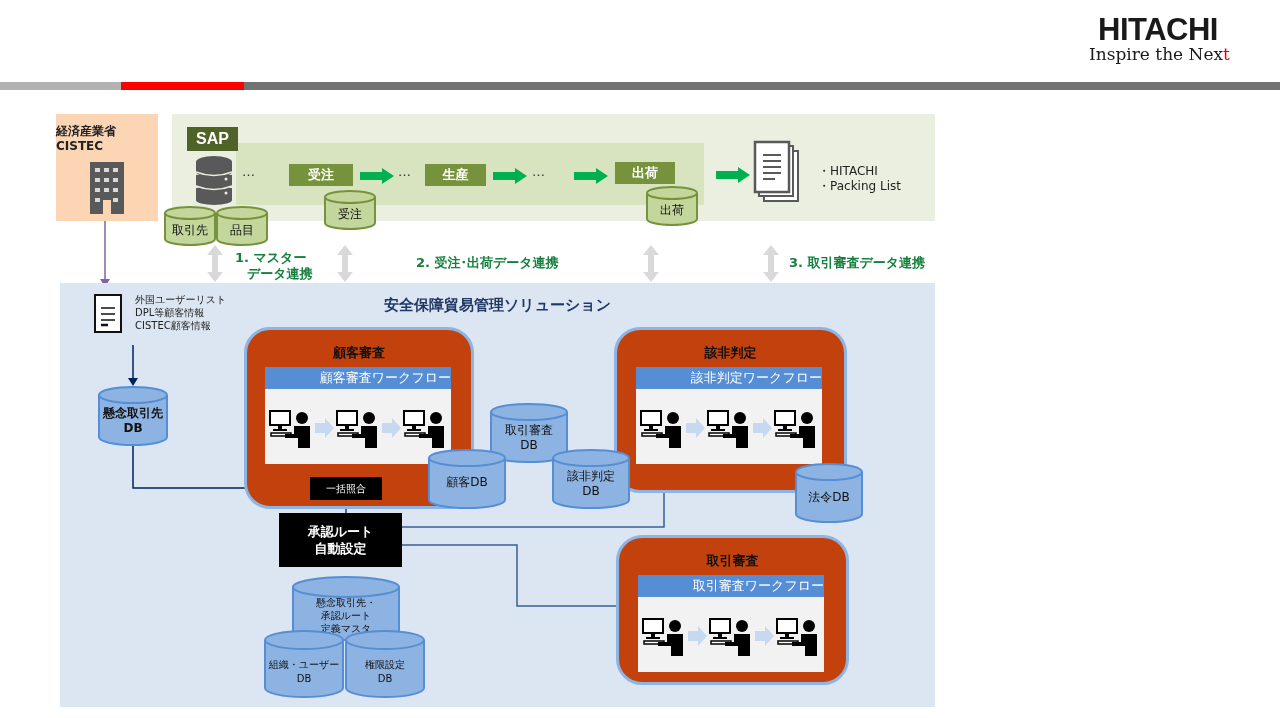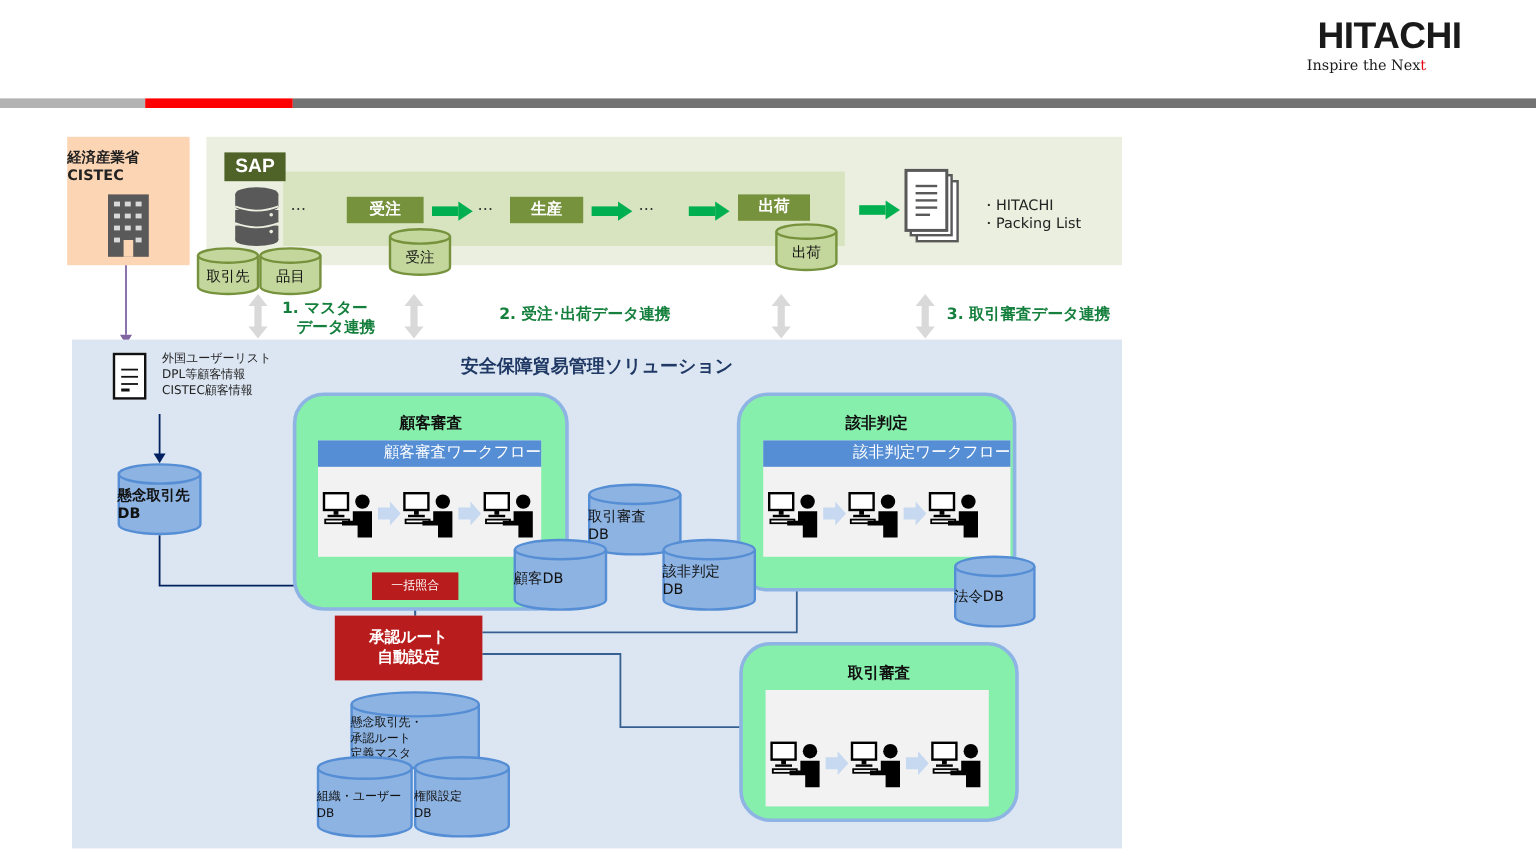--- a/index.html
+++ b/index.html
@@ -5,21 +5,21 @@
   html, body { margin: 0; padding: 0; }
   body {
     width: 1280px; height: 718px; position: relative; overflow: hidden;
     background: #ffffff;
     font-family: "DejaVu Sans", "Liberation Sans", sans-serif;
     color: #000;
   }
   .abs { position: absolute; }
   
   .logo-main { left: 1098px; top: 14px; font-family: "Liberation Sans", sans-serif; font-weight: bold; font-size: 31px; letter-spacing: -0.5px; color: #1a1a1a; line-height: 32px; }
-  .logo-sub { left: 1089px; top: 44px; font-family: "DejaVu Serif", serif; font-size: 12px; color: #1a1a1a; line-height: 20px; }
+  .logo-sub { left: 1089px; top: 44px; font-family: "DejaVu Serif", serif; font-size: 17px; color: #1a1a1a; line-height: 20px; }
   .logo-sub .acc { color: #e60012; }
   .bar { top: 82px; height: 8px; }
   
   .sap-bg { left: 172px; top: 114px; width: 763px; height: 107px; background: #ebefdf; }
   .sap-band { left: 236px; top: 143px; width: 468px; height: 62px; background: #d8e4bf; }
   .sap-tag { left: 187px; top: 127px; width: 51px; height: 24px; background: #4f6228; color: #fff; font-weight: bold; font-size: 16px; line-height: 24px; text-align: center; font-family: "Liberation Sans", sans-serif; }
   .proc { height: 22px; background: #76923c; color: #fff; font-weight: bold; font-size: 13px; line-height: 22px; text-align: center; }
   .dots { font-size: 13px; color: #333; }
   .green-arrow { width: 34px; height: 16px; }
   .cyl-green { position: absolute; }
@@ -27,27 +27,27 @@
   .doc-list { left: 818px; top: 164px; font-size: 12px; color: #222; line-height: 15px; }
   
   .gov { left: 56px; top: 114px; width: 102px; height: 107px; background: #fcd5b4; }
   .gov-title { position: absolute; top: 10px; left: 0; right: 0; font-weight: bold; font-size: 12px; line-height: 15px; color: #222; }
   
   .sync { font-weight: bold; font-size: 13px; color: #15803d; line-height: 16px; }
   
   .main-bg { left: 60px; top: 283px; width: 875px; height: 424px; background: #dce6f2; }
   .main-title { left: 60px; top: 296px; width: 875px; text-align: center; font-weight: bold; font-size: 15px; color: #1f3864; }
   .ext-list { left: 135px; top: 293px; font-size: 10px; color: #222; line-height: 13px; }
-  .module { border: 3px solid #8eb4e3; background: #86efac; border-radius: 26px; }
+  .module { border: 3px solid #8eb4e3; background: #c2410c; border-radius: 26px; }
   .module-title { position: absolute; left: 0; right: 0; top: 14px; text-align: center; font-weight: bold; font-size: 13px; color: #111; }
   .wf { position: absolute; background: #f2f2f2; }
   .wf-head { height: 22px; background: #558ed5; color: #fff; font-size: 13px; line-height: 22px; text-align: right; }
   .wf-people { position: absolute; left: 0; right: 0; top: 42px; height: 40px; }
-  .navy-box { background: #b91c1c; color: #fff; font-weight: bold; text-align: center; }
-  .cyl-blue-label { position: absolute; left: 0; right: 0; font-size: 12px; line-height: 15px; color: #111; }
+  .navy-box { background: #000000; color: #fff; font-weight: bold; text-align: center; }
+  .cyl-blue-label { position: absolute; left: 0; right: 0; text-align: center; font-size: 12px; line-height: 15px; color: #111; }
   svg { overflow: visible; }
 </style>
 </head>
 <body>
 
 <div class="abs logo-main">HITACHI</div>
 <div class="abs logo-sub"><span>Inspire the Nex</span><span class="acc">t</span></div>
 <div class="abs bar" style="left:0;width:121px;background:#b2b2b2"></div>
 <div class="abs bar" style="left:121px;width:123px;background:#ff0000"></div>
 <div class="abs bar" style="left:244px;width:1036px;background:#737373"></div>
@@ -273,21 +273,21 @@
             <rect x="2" y="23" width="20" height="3" fill="#fff" stroke="#000" stroke-width="1.5"></rect>
             <circle cx="33" cy="8" r="6" fill="#000"></circle>
             <path d="M25,16 L41,16 L41,38 L29,38 L29,28 L16,28 L16,24 L25,24 Z" fill="#000"></path>
           </g>
         </svg></div>
   </div>
 </div>
 
 <div class="abs module" style="left:614px;top:327px;width:227px;height:160px">
   <div class="module-title">該非判定</div>
-  <div class="wf" style="left:19px;top:37px;width:206px;height:97px">
+  <div class="wf" style="left:19px;top:37px;width:186px;height:97px">
     <div class="wf-head">該非判定ワークフロー</div>
     <div class="wf-people"><svg width="186" height="40">
           <g transform="translate(4,1)">
             <rect x="1" y="1" width="20" height="14" fill="#fff" stroke="#000" stroke-width="2"></rect>
             <rect x="9" y="15" width="4" height="4" fill="#000"></rect>
             <rect x="4" y="19" width="14" height="2" fill="#000"></rect>
             <rect x="2" y="23" width="20" height="3" fill="#fff" stroke="#000" stroke-width="1.5"></rect>
             <circle cx="33" cy="8" r="6" fill="#000"></circle>
             <path d="M25,16 L41,16 L41,38 L29,38 L29,28 L16,28 L16,24 L25,24 Z" fill="#000"></path>
           </g>
@@ -309,20 +309,21 @@
             <circle cx="33" cy="8" r="6" fill="#000"></circle>
             <path d="M25,16 L41,16 L41,38 L29,38 L29,28 L16,28 L16,24 L25,24 Z" fill="#000"></path>
           </g>
         </svg></div>
   </div>
 </div>
 
 <div class="abs module" style="left:616px;top:535px;width:227px;height:144px">
   <div class="module-title">取引審査</div>
   <div class="wf" style="left:19px;top:37px;width:186px;height:97px">
+    <div class="wf-head">取引審査ワークフロー</div>
     <div class="wf-people"><svg width="186" height="40">
           <g transform="translate(4,1)">
             <rect x="1" y="1" width="20" height="14" fill="#fff" stroke="#000" stroke-width="2"></rect>
             <rect x="9" y="15" width="4" height="4" fill="#000"></rect>
             <rect x="4" y="19" width="14" height="2" fill="#000"></rect>
             <rect x="2" y="23" width="20" height="3" fill="#fff" stroke="#000" stroke-width="1.5"></rect>
             <circle cx="33" cy="8" r="6" fill="#000"></circle>
             <path d="M25,16 L41,16 L41,38 L29,38 L29,28 L16,28 L16,24 L25,24 Z" fill="#000"></path>
           </g>
           <polygon points="50,14 60,14 60,9 69,19 60,29 60,24 50,24" fill="#c6d9f1"></polygon>

